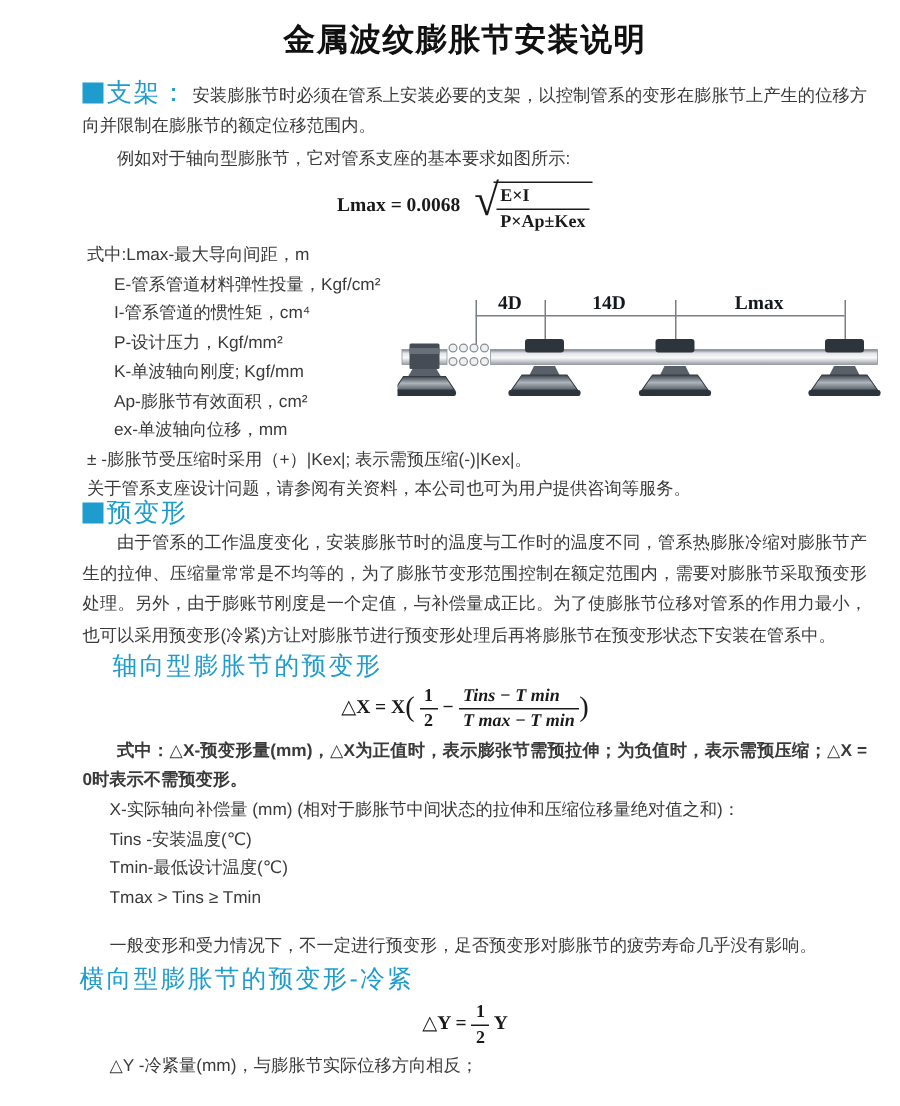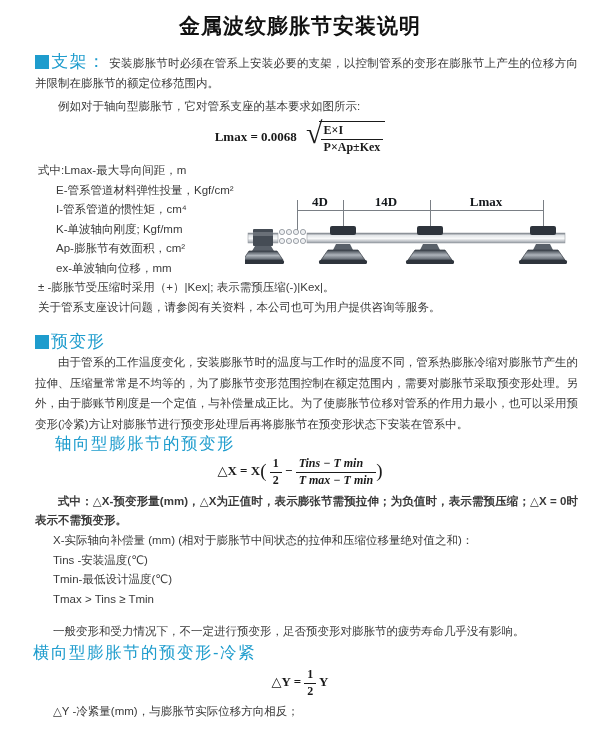--- a/index.html
+++ b/index.html
@@ -1,19 +1,19 @@
 <!DOCTYPE html>
 <html style="--accent: #1e9ccd;"><head>
 <meta charset="utf-8">
 <style>
   :root { --accent:#1e9ccd; --ink:#333; }
   * { margin:0; padding:0; box-sizing:border-box; }
   html,body { width:600px; height:737px; background:#fff; overflow:hidden; }
   body { position:relative; font-family:"Liberation Sans","DejaVu Sans",sans-serif; color:var(--ink); }
-  .abs { position:absolute; }
+  .abs { position:absolute;padding-left:20px; }
   #title { top:12px; left:0; width:600px; text-align:center; font-size:21px; font-weight:bold; color:#111; letter-spacing:1px; }
   .para { font-size:11.5px; line-height:20px; text-align:justify; color:#3a3a3a; }
   .indent { text-indent:23px; }
   .bullet { display:inline-block; width:14px; height:14px; background:var(--accent); vertical-align:-2px; margin-right:2px; }
   .sec-head { font-size:17px; color:var(--accent); letter-spacing:1px; }
   #sec-support { top:52px; left:35px; width:543px; }
   #p-example { top:96px; left:35px; width:543px; }
   .formula { left:0; width:600px; text-align:center; font-family:"Liberation Serif","DejaVu Serif",serif; font-weight:bold; color:#1a1a1a; font-size:13px; }
   .frac { display:inline-flex; flex-direction:column; vertical-align:middle; text-align:left; line-height:1.15; font-size:12px; }
   .frac .num { border-bottom:1px solid #1a1a1a; padding:0 3px 1px; }
@@ -59,20 +59,21 @@
       <span class="num">E×I</span>
       <span class="den">P×Ap±Kex</span>
     </span>
   </span>
 </div>
 
 <div id="defs" class="abs">
   <div class="def">式中:Lmax-最大导向间距，m</div>
   <div class="def ind">E-管系管道材料弹性投量，Kgf/cm²</div>
   <div class="def ind">I-管系管道的惯性矩，cm⁴</div>
+  <div class="def ind">P-设计压力，Kgf/mm²</div>
   <div class="def ind">K-单波轴向刚度; Kgf/mm</div>
   <div class="def ind">Ap-膨胀节有效面积，cm²</div>
   <div class="def ind">ex-单波轴向位移，mm</div>
   <div class="def">± -膨胀节受压缩时采用（+）|Kex|; 表示需预压缩(-)|Kex|。</div>
   <div class="def">关于管系支座设计问题，请参阅有关资料，本公司也可为用户提供咨询等服务。</div>
 </div>
 
 <div id="diagram-wrap" class="abs">
   <svg width="353" height="95" viewBox="0 0 353 95">
     <defs>

